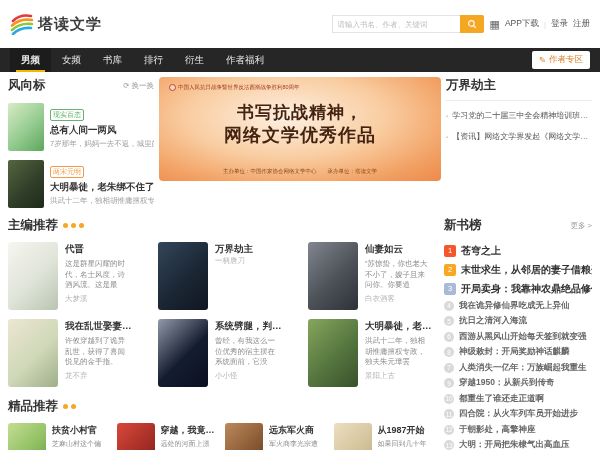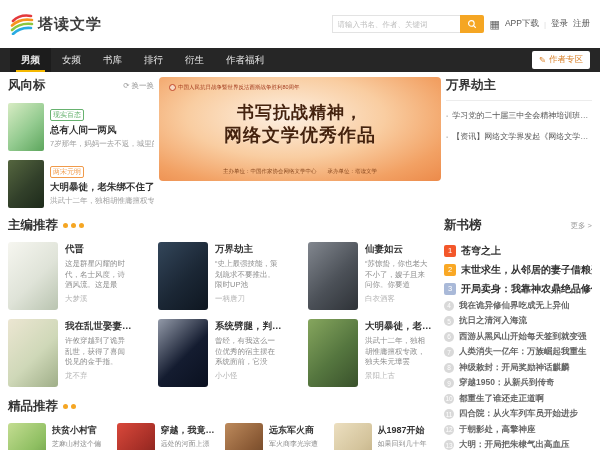--- a/index.html
+++ b/index.html
@@ -246,21 +246,20 @@
               <div class="bk-title">代晋</div>
               <div class="bk-desc">这是群星闪耀的时代，名士风度，诗酒风流。这是最</div>
               <div class="bk-author">大梦溪</div>
             </div>
           </div>
 
           <div class="book-card">
             <div class="bk-cover" style="background: linear-gradient(135deg, rgb(51, 70, 90), rgb(27, 39, 53) 55%, rgb(14, 22, 32));"></div>
             <div class="bk-body">
               <div class="bk-title">万界劫主</div>
-              <div class="bk-desc">“史上最强技能，策划跪求不要推出。限时UP池</div>
               <div class="bk-author">一柄唐刀</div>
             </div>
           </div>
 
           <div class="book-card">
             <div class="bk-cover" style="background: linear-gradient(135deg, rgb(130, 135, 143), rgb(76, 81, 88) 55%, rgb(46, 50, 55));"></div>
             <div class="bk-body">
               <div class="bk-title">仙妻如云</div>
               <div class="bk-desc">“苏惊蛰，你也老大不小了，嫂子且来问你。你要道</div>
               <div class="bk-author">白衣酒客</div>
@@ -374,30 +373,30 @@
             <span class="rank-badge rn">5</span>
             <span class="rank-title">抗日之清河入海流</span>
           </div>
 
           <div class="rank-row">
             <span class="rank-badge rn">6</span>
             <span class="rank-title">西游从黑风山开始每天签到就变强</span>
           </div>
 
           <div class="rank-row">
+            <span class="rank-badge rn">8</span>
+            <span class="rank-title">神级敕封：开局奖励神话麒麟</span>
+          </div>
+
+          <div class="rank-row">
             <span class="rank-badge rn">7</span>
             <span class="rank-title">人类消失一亿年：万族崛起我重生</span>
           </div>
 
           <div class="rank-row">
-            <span class="rank-badge rn">8</span>
-            <span class="rank-title">神级敕封：开局奖励神话麒麟</span>
-          </div>
-
-          <div class="rank-row">
             <span class="rank-badge rn">9</span>
             <span class="rank-title">穿越1950：从新兵到传奇</span>
           </div>
 
           <div class="rank-row">
             <span class="rank-badge rn">10</span>
             <span class="rank-title">都重生了谁还走正道啊</span>
           </div>
 
           <div class="rank-row">

